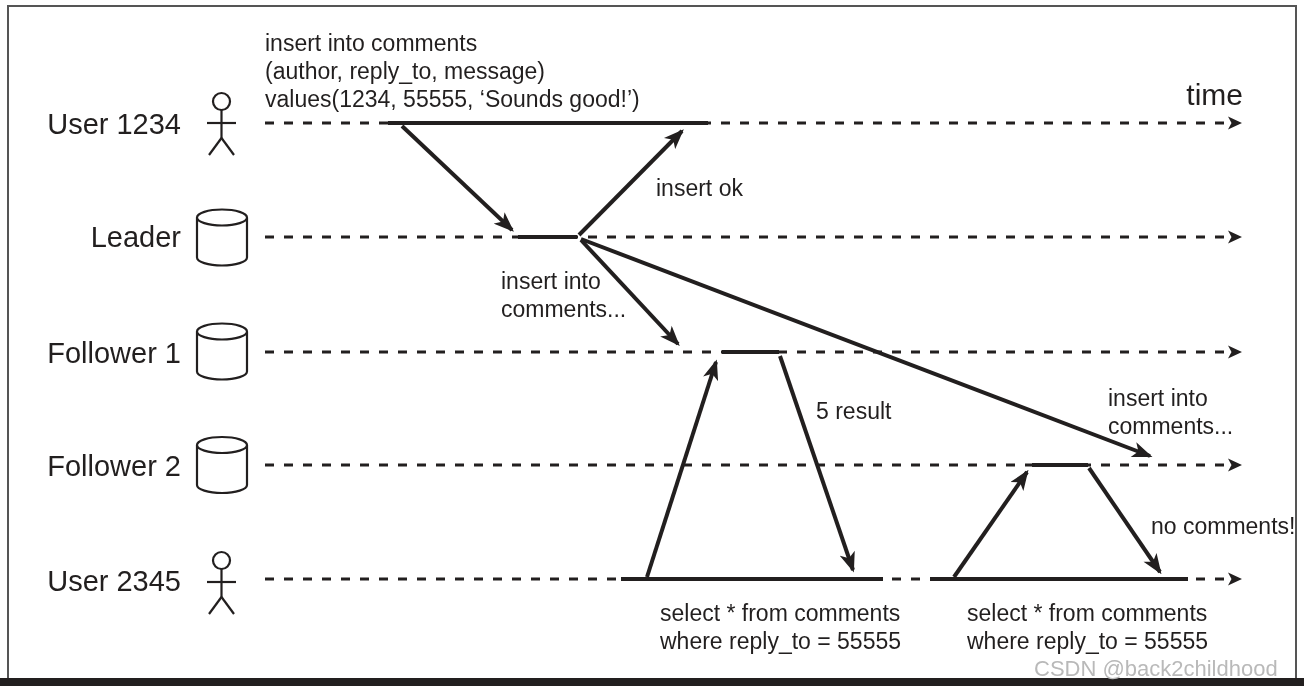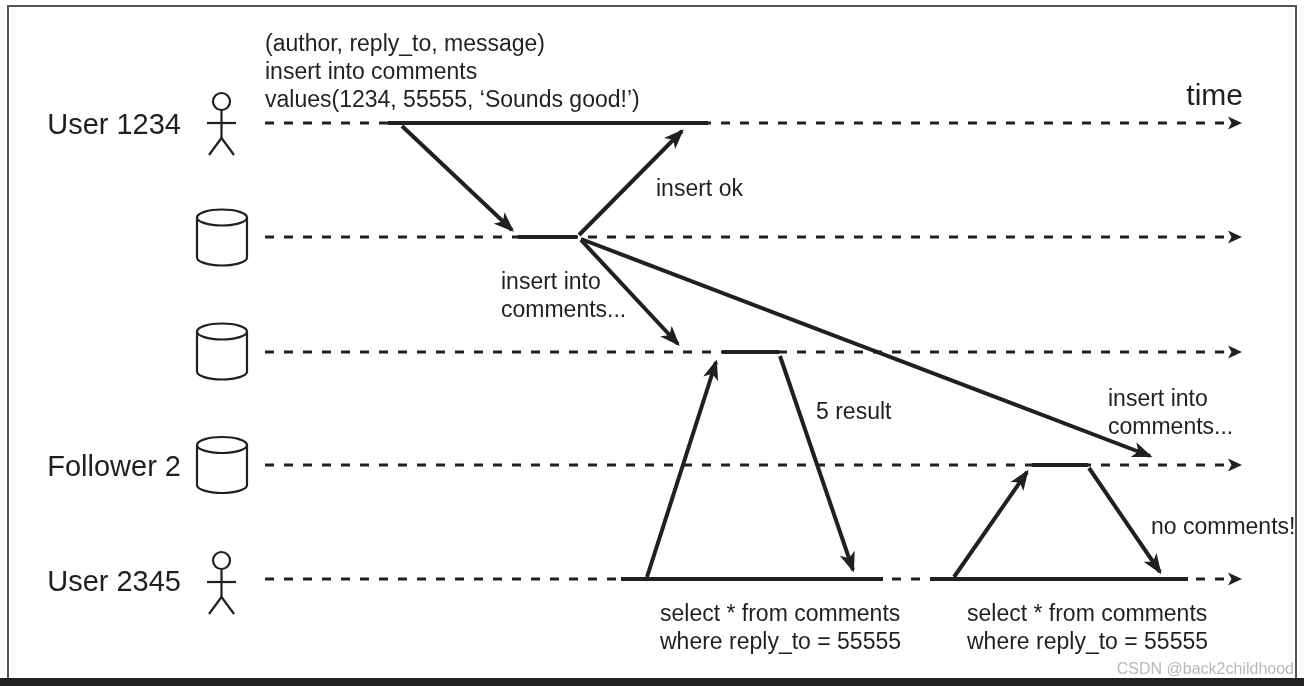--- a/index.html
+++ b/index.html
@@ -12,21 +12,21 @@
   .stage{
     position:relative;width:1304px;height:686px;background:var(--bg);
     font-family:"Liberation Sans","DejaVu Sans",sans-serif;color:var(--ink);
     overflow:hidden;
   }
   svg.linework{position:absolute;left:0;top:0;display:block;}
   .txt{position:absolute;white-space:nowrap;font-size:23px;line-height:28px;}
   .lane-label{position:absolute;width:150px;text-align:right;font-size:29px;line-height:34px;white-space:nowrap;}
   .time-label{font-size:30px;line-height:34px;width:110px;text-align:right;}
   .q{line-height:27.5px;margin-left:36px;}
-  .watermark{color:var(--watermark);font-size:16px;line-height:22px;width:260px;text-align:right;}
+  .watermark{color:var(--watermark);font-size:22px;line-height:22px;width:260px;}
   .stroke{stroke:var(--ink);fill:none;}
   .fillink{fill:var(--ink);stroke:none;}
   .cyl{fill:var(--bg);stroke:var(--ink);}
 </style>
 </head>
 <body>
 
 <div class="stage">
 
   <svg class="linework" width="1304" height="686" viewBox="0 0 1304 686">
@@ -99,28 +99,30 @@
         <circle cx="221.5" cy="560.5" r="8.5"></circle>
         <line x1="221.5" y1="569" x2="221.5" y2="597"></line>
         <line x1="207" y1="582" x2="236" y2="582"></line>
         <line x1="221.5" y1="597" x2="209" y2="614"></line>
         <line x1="221.5" y1="597" x2="234" y2="614"></line>
       </g>
     </g>
   </svg>
 
   <div class="lane-label" style="left:31px;top:107px;">User 1234</div>
+  <div class="lane-label" style="left:31px;top:220px;">Leader</div>
+  <div class="lane-label" style="left:31px;top:336px;">Follower 1</div>
   <div class="lane-label" style="left:31px;top:449px;">Follower 2</div>
   <div class="lane-label" style="left:31px;top:564px;">User 2345</div>
 
   <div class="txt time-label" style="left:1133px;top:78px;">time</div>
 
   <div class="txt" style="left:265px;top:29px;">
+    <div>insert into comments</div>
     <div>(author, reply_to, message)</div>
-    <div>insert into comments</div>
     <div>values(1234, 55555, ‘Sounds good!’)</div>
   </div>
 
   <div class="txt" style="left:656px;top:174px;">insert ok</div>
 
   <div class="txt" style="left:501px;top:267px;">
     <div>insert into</div>
     <div>comments...</div>
   </div>
 

